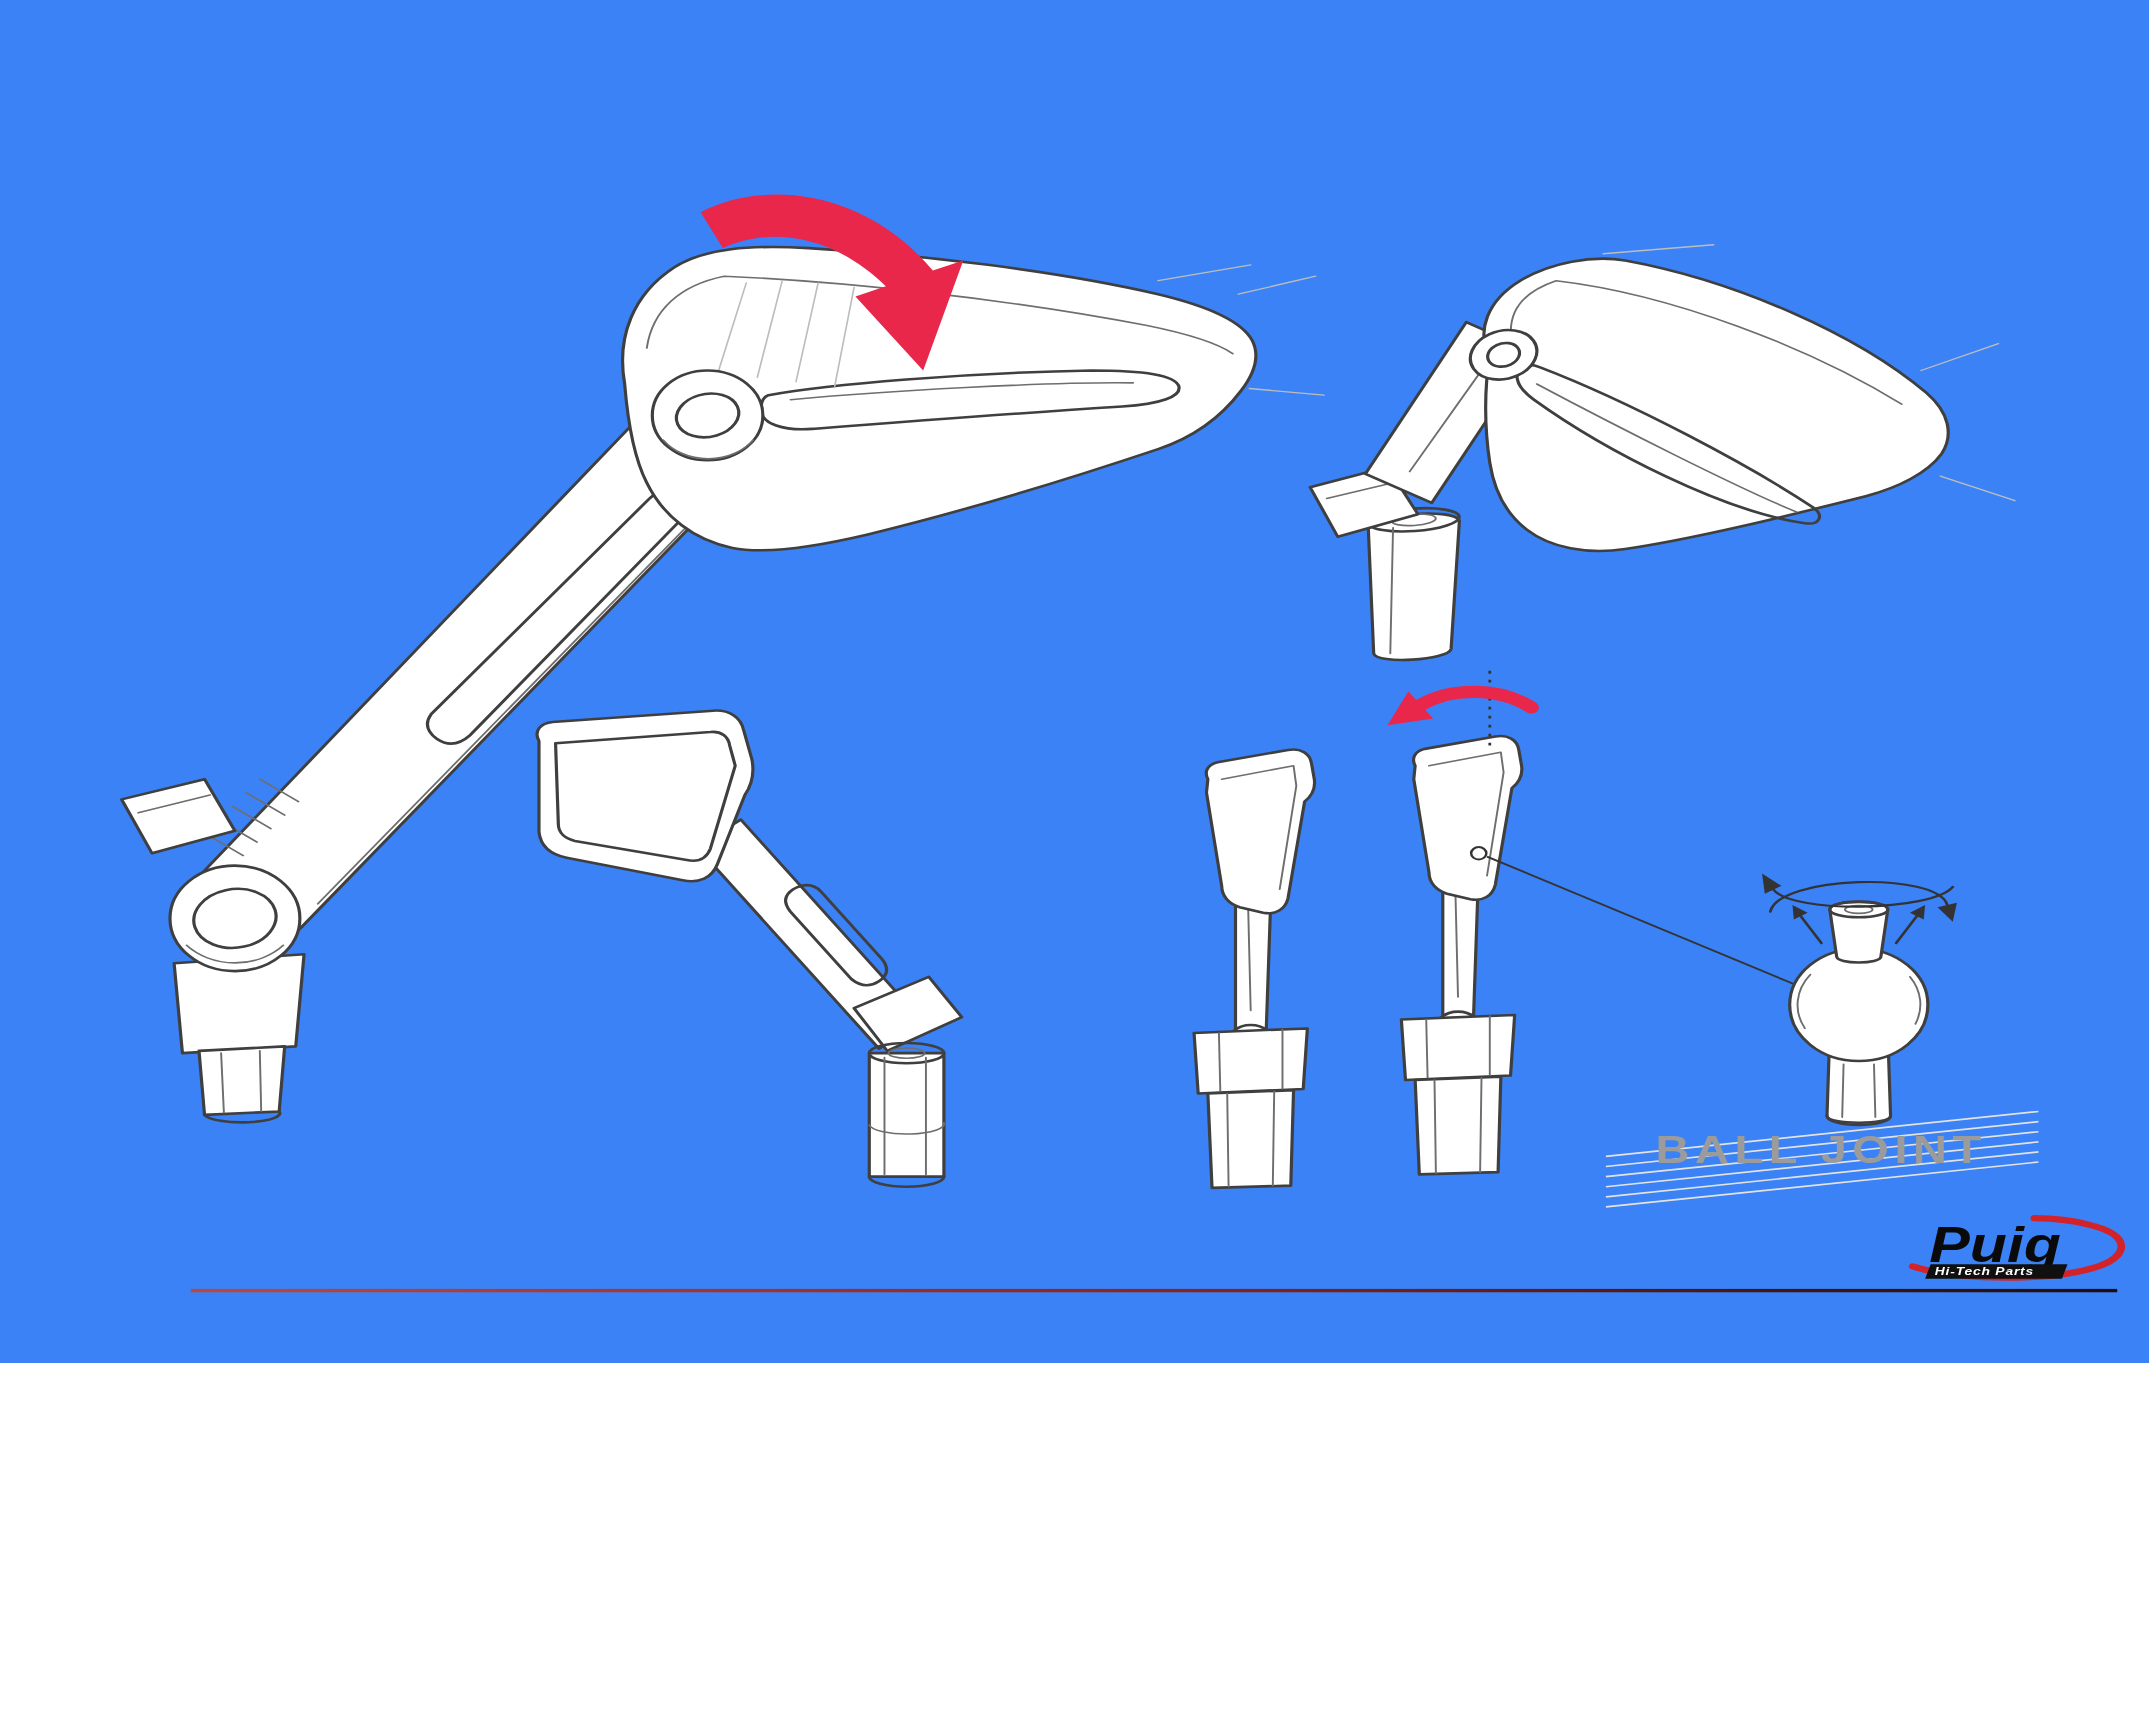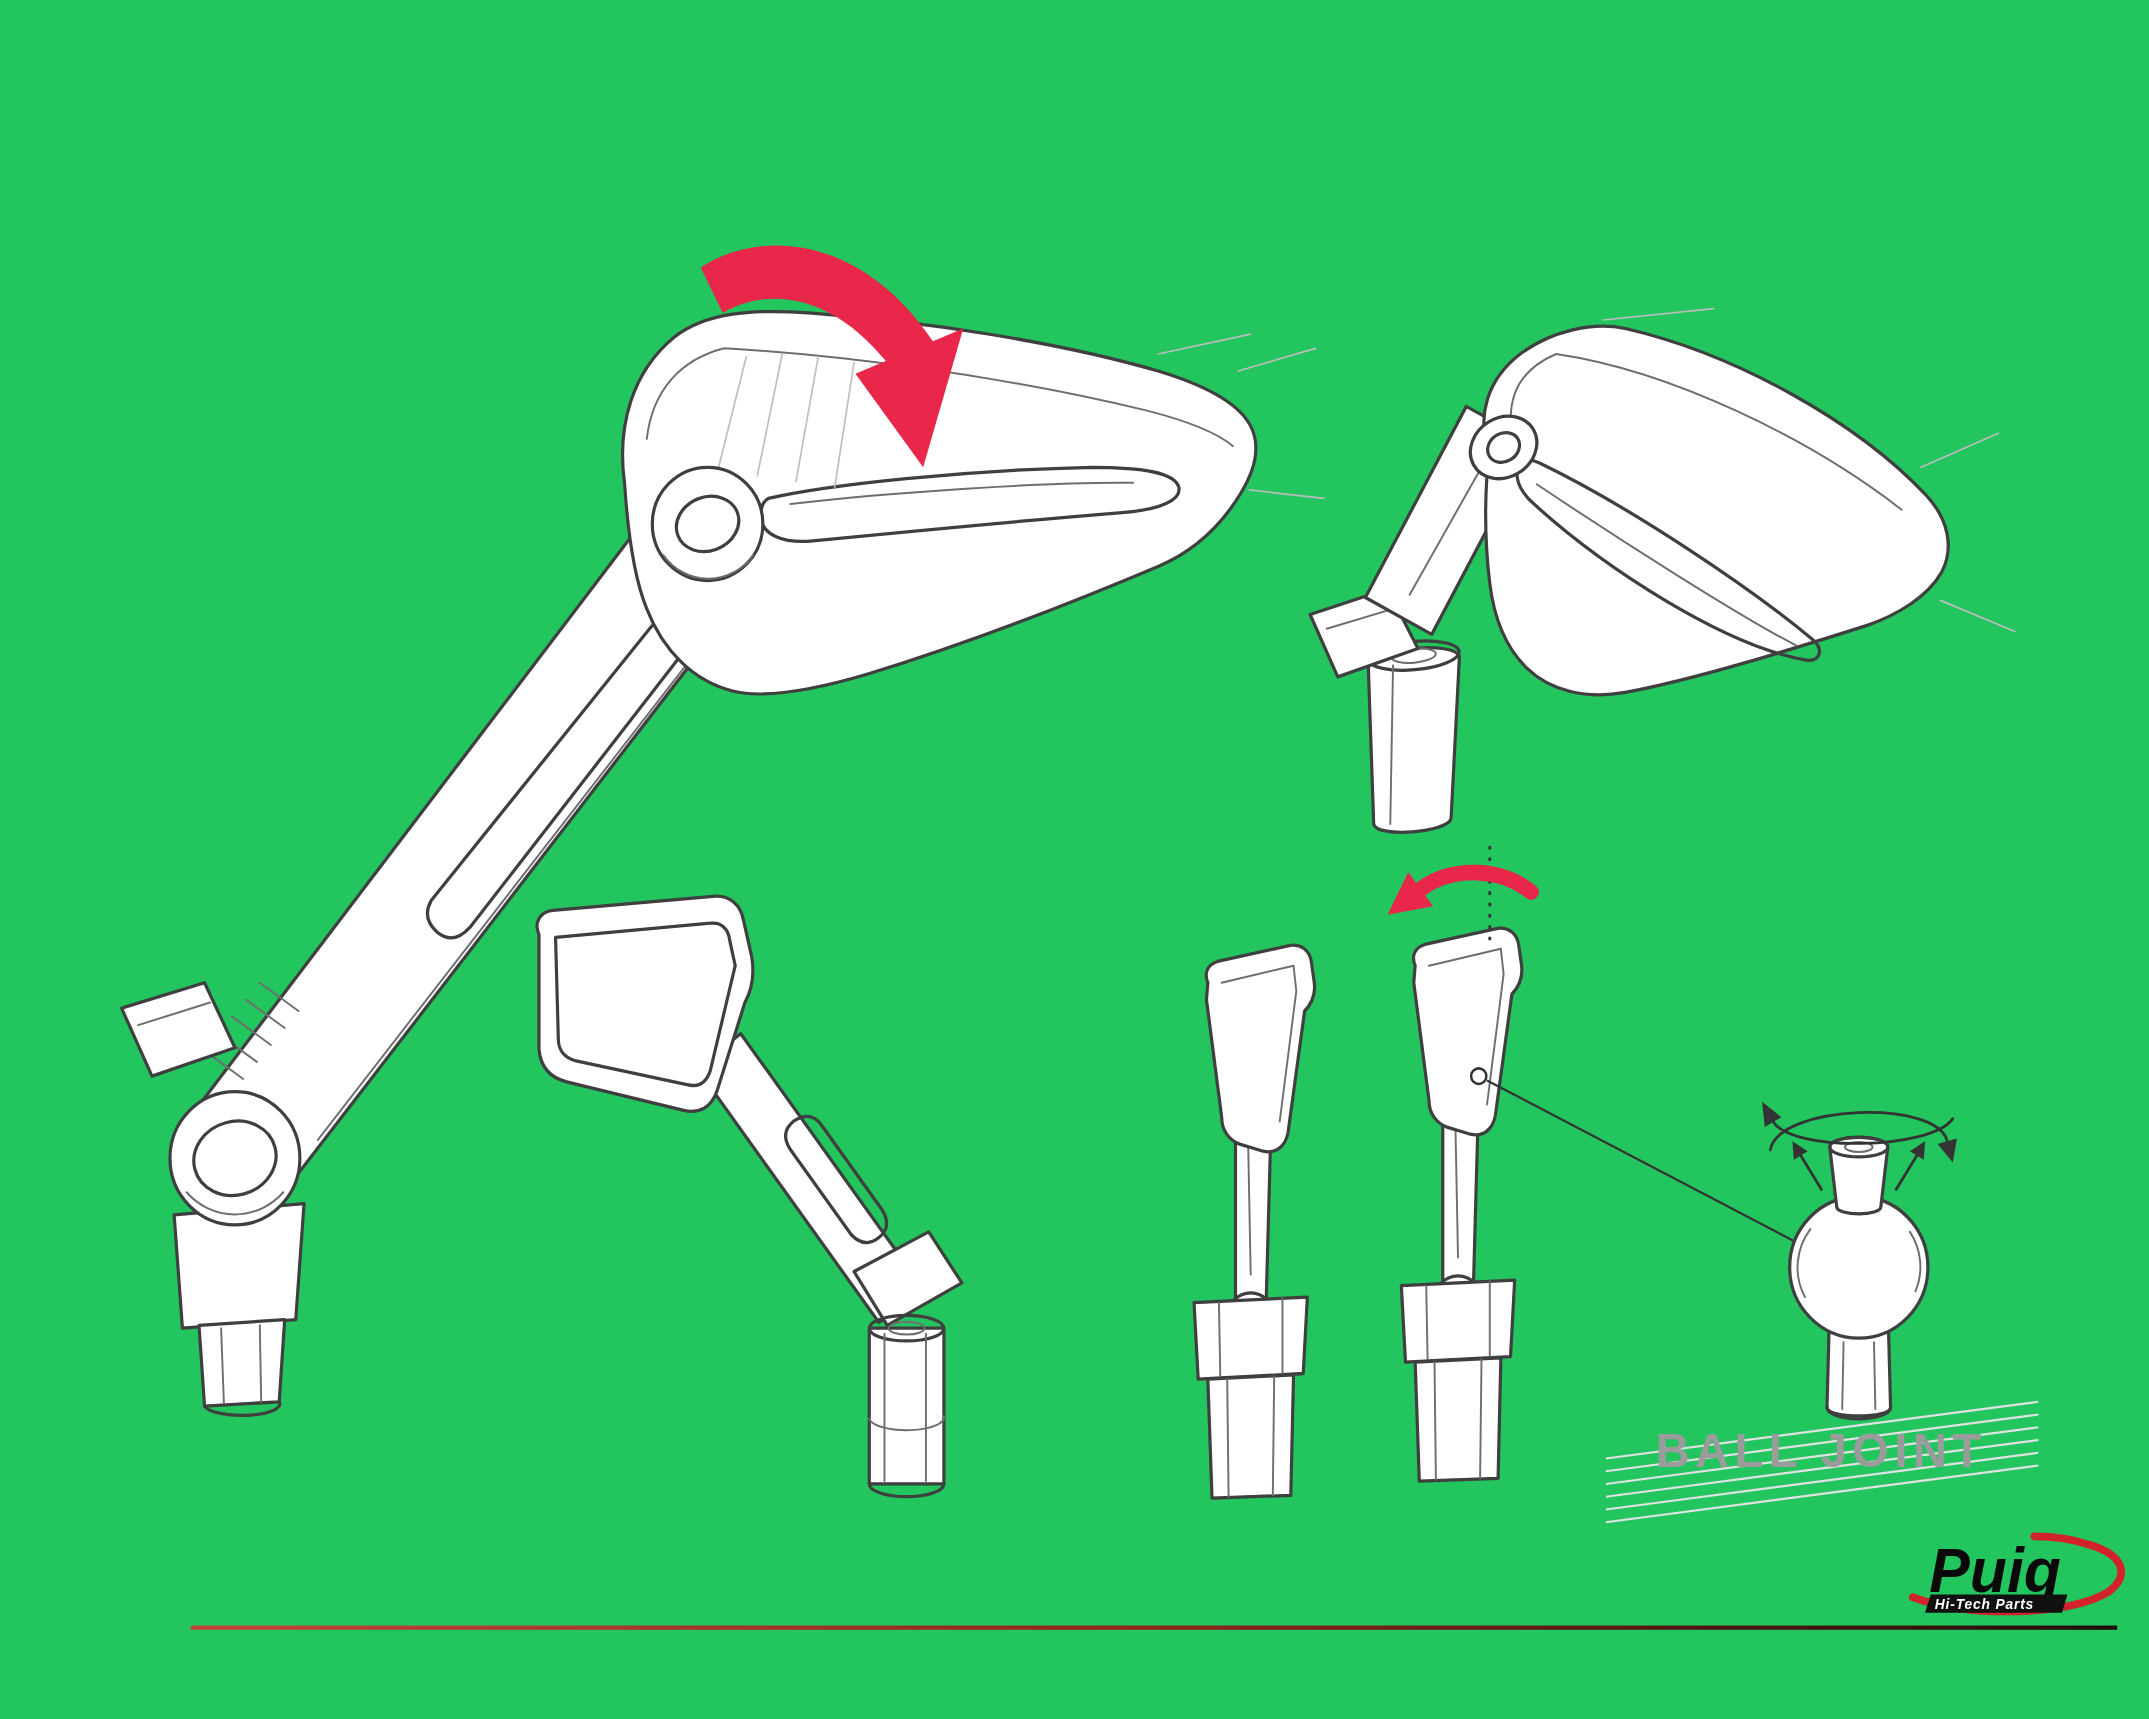--- a/index.html
+++ b/index.html
@@ -1,17 +1,17 @@
 <!DOCTYPE html>
 <html><head>
 <meta charset="utf-8">
 <title>Ball Joint</title>
 <style>
   html,body{margin:0;padding:0;background:#ffffff;}
-  .canvas{position:relative;width:2149px;height:1719px;background:#22c55e;overflow:hidden;}
+  .canvas{position:relative;width:2149px;height:1363px;background:#3b82f6;overflow:hidden;}
   .canvas > svg{position:absolute;inset:0;width:100%;height:100%;display:block;}
   .ln{fill:none;stroke:#3f3f3f;stroke-width:2.3;stroke-linecap:round;stroke-linejoin:round;}
   .lnw{fill:#ffffff;stroke:#3f3f3f;stroke-width:2.3;stroke-linecap:round;stroke-linejoin:round;}
   .thin{fill:none;stroke:#6e6e6e;stroke-width:1.4;stroke-linecap:round;stroke-linejoin:round;}
   .faint{fill:none;stroke:#bdbdbd;stroke-width:1.2;stroke-linecap:round;}
   .hatch{stroke:#e2e2e2;stroke-width:1.5;}
   .redfill{fill:#e8274b;stroke:none;}
   .redline{fill:none;stroke:#e8274b;stroke-width:11;stroke-linecap:round;}
   .rot{fill:none;stroke:#333333;stroke-width:2;stroke-linecap:round;}
   .rothead{fill:#333333;stroke:none;}

